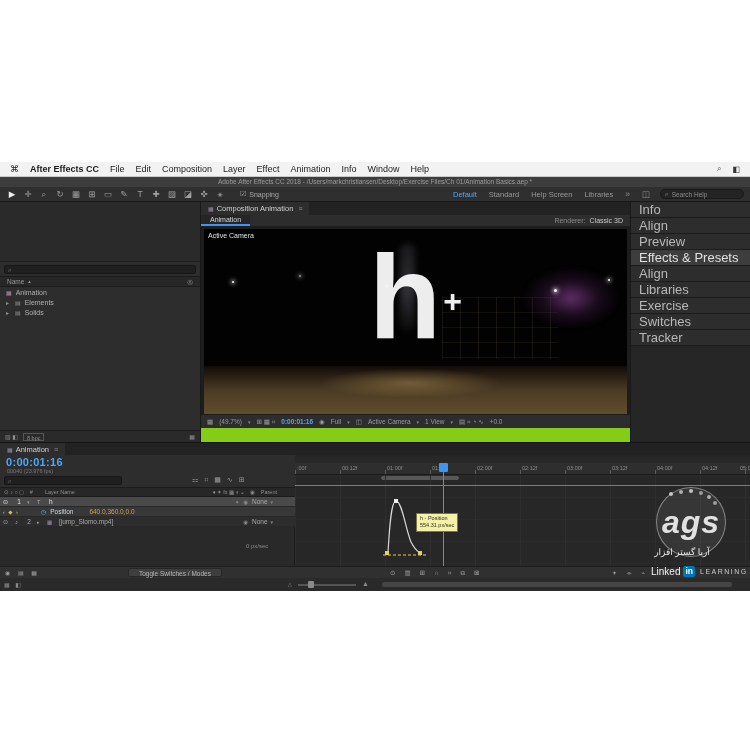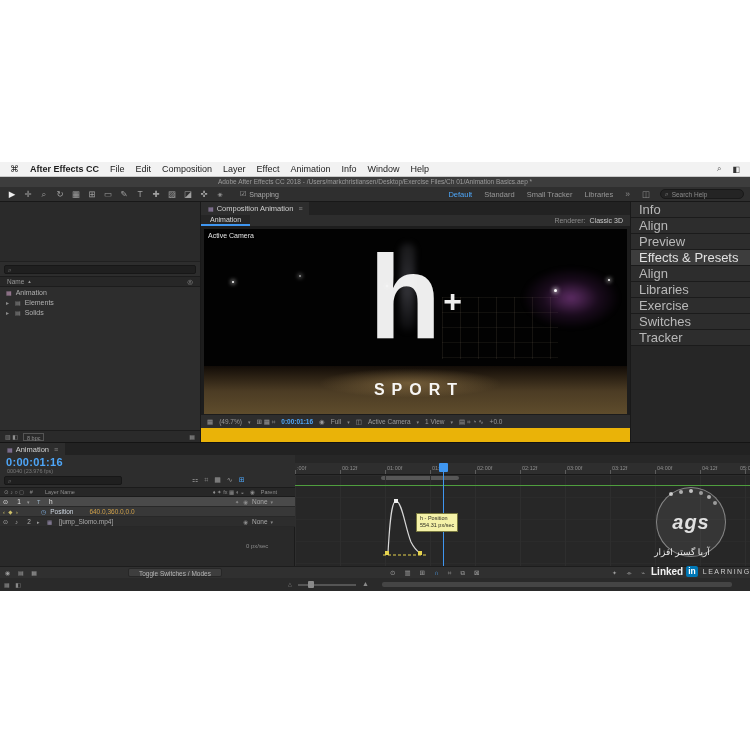--- a/index.html
+++ b/index.html
@@ -51,21 +51,21 @@
               display:flex;align-items:center;padding:0 7px;font-size:6.5px;color:#979797;gap:3px}
   .lp-row{height:10px;display:flex;align-items:center;gap:4px;padding:0 6px;font-size:7px;color:#b0b0b0}
   .lp-row .compico{color:#b48ead;font-size:6px}
   .lp-row .foldico{color:#8d8d8d;font-size:6px}
   .lp-row .twirl{color:#8a8a8a;font-size:6px;width:5px}
   .lp-foot{position:absolute;bottom:0;left:0;width:100%;height:12px;background:#2a2a2a;border-top:1px solid #1c1c1c;
            display:flex;align-items:center;gap:5px;padding:0 5px;font-size:6px;color:#8f8f8f}
   .bpc{border:1px solid #555;padding:0 3px;height:8px;line-height:8px;font-size:5.5px}
 
   
-  .cp{position:absolute;left:201px;top:0;width:429px;height:240px;background:#eab308}
+  .cp{position:absolute;left:201px;top:0;width:429px;height:240px;background:#84cc16}
   .subrow{height:12px;background:#2d2d2d;border-bottom:1px solid #1d1d1d;display:flex;align-items:center;font-size:7px}
   .subtab{height:100%;display:flex;align-items:center;padding:0 9px;background:#252525;color:#d8d8d8;
           border-bottom:2px solid #3f96f0}
   .rend{margin-left:auto;display:flex;gap:4px;padding-right:7px;color:#8c8c8c}
   .rend .rv{color:#c9c9c9}
   .viewer{position:relative;height:201px;background:#1d1d1d}
   .video{position:absolute;left:3px;top:2px;width:423px;height:193px;background:#020202;overflow:hidden}
   .v-ground{position:absolute;left:0;right:0;bottom:0;height:56px;
             background:linear-gradient(to bottom,#120c07,#4c3c24 45%,#65522f)}
   .v-glow{position:absolute;left:18%;bottom:18px;width:260px;height:42px;
@@ -157,29 +157,29 @@
   .z-sm{position:absolute;left:288px;top:3px;font-size:5px}
   .z-track{position:absolute;left:298px;top:6px;width:58px;height:2px;background:#555}
   .z-handle{position:absolute;left:308px;top:3px;width:6px;height:7px;background:#8a8a8a;border-radius:1px}
   .z-lg{position:absolute;left:362px;top:2px;font-size:7px}
   .z-scroll{position:absolute;left:382px;top:4px;width:350px;height:5px;background:#454545;border-radius:2px}
 
   
   .wm-ags{position:absolute;left:656px;top:487px;width:70px;height:70px;border-radius:50%;z-index:9;
           background:rgba(255,255,255,.07);border:1px solid rgba(255,255,255,.4);
           display:flex;align-items:center;justify-content:center}
-  .wm-ags span{color:rgba(255,255,255,.85);font-size:20px;font-weight:bold;font-style:italic;letter-spacing:1px}
+  .wm-ags span{color:rgba(255,255,255,.85);font-size:32px;font-weight:bold;font-style:italic;letter-spacing:1px}
   .wm-ags::before{content:"";position:absolute;left:12px;top:4px;width:4px;height:4px;border-radius:50%;
           background:rgba(255,255,255,.7);
           box-shadow:10px -2px 0 rgba(255,255,255,.6),20px -3px 0 rgba(255,255,255,.7),30px -1px 0 rgba(255,255,255,.5),
                      38px 3px 0 rgba(255,255,255,.6),44px 9px 0 rgba(255,255,255,.5)}
   .wm-fa{position:absolute;left:620px;top:547px;width:128px;text-align:center;color:rgba(255,255,255,.9);
          font-size:9px;z-index:9;padding-right:4px}
   .wm-li{position:absolute;left:651px;top:566px;display:flex;align-items:center;gap:3px;z-index:9}
-  .li-word{color:#f2f2f2;font-weight:bold;font-size:10px}
+  .li-word{color:#f2f2f2;font-weight:normal;font-size:10px}
   .li-badge{background:#0077b5;color:#fff;font-weight:bold;font-size:8.5px;border-radius:2px;padding:0 2px;line-height:11px}
   .li-learn{color:#cfcfcf;font-size:7px;letter-spacing:1.5px;margin-left:2px}
 </style>
 </head>
 <body>
 
 <div class="app">
 
   <div class="menubar">
     <span>⌘</span>
@@ -216,21 +216,21 @@
     <span class="tool">▨</span>
     <span class="tool">◪</span>
     <span class="tool">✜</span>
     <span class="tool">⚹</span>
     <span class="snapwrap">
       <span>☑</span>
       <span>Snapping</span>
     </span>
     <span class="ws active" style="margin-left:auto">Default</span>
     <span class="ws">Standard</span>
-    <span class="ws">Small Tracker</span>
+    <span class="ws">Help Screen</span>
     <span class="ws">Libraries</span>
     <span class="more">»</span>
     <span class="more">◫</span>
     <span class="helpbox">
       <span>⌕</span>
       <span>Search Help</span>
     </span>
   </div>
 
   <div class="main">
@@ -291,21 +291,20 @@
           <div class="v-flare"></div>
           <div class="v-dot" style="left:28px;top:52px"></div>
           <div class="v-dot" style="left:95px;top:46px;opacity:.6"></div>
           <div class="v-dot" style="left:182px;top:56px;opacity:.5"></div>
           <div class="v-dot" style="left:350px;top:60px;width:3px;height:3px"></div>
           <div class="v-dot" style="left:404px;top:50px"></div>
           <div class="v-person"></div>
           <div class="v-logo">
             <span class="v-h">h</span><span class="v-plus">+</span>
           </div>
-          <div class="v-sport">SPORT</div>
           <div class="v-cam">Active Camera</div>
         </div>
         <div class="cfoot">
           <span>▦</span>
           <span>(49.7%)</span>
           <span class="caret">▾</span>
           <span>⊞ ▦ ⌗</span>
           <span class="blue">0:00:01:16</span>
           <span>◉</span>
           <span>Full</span>

